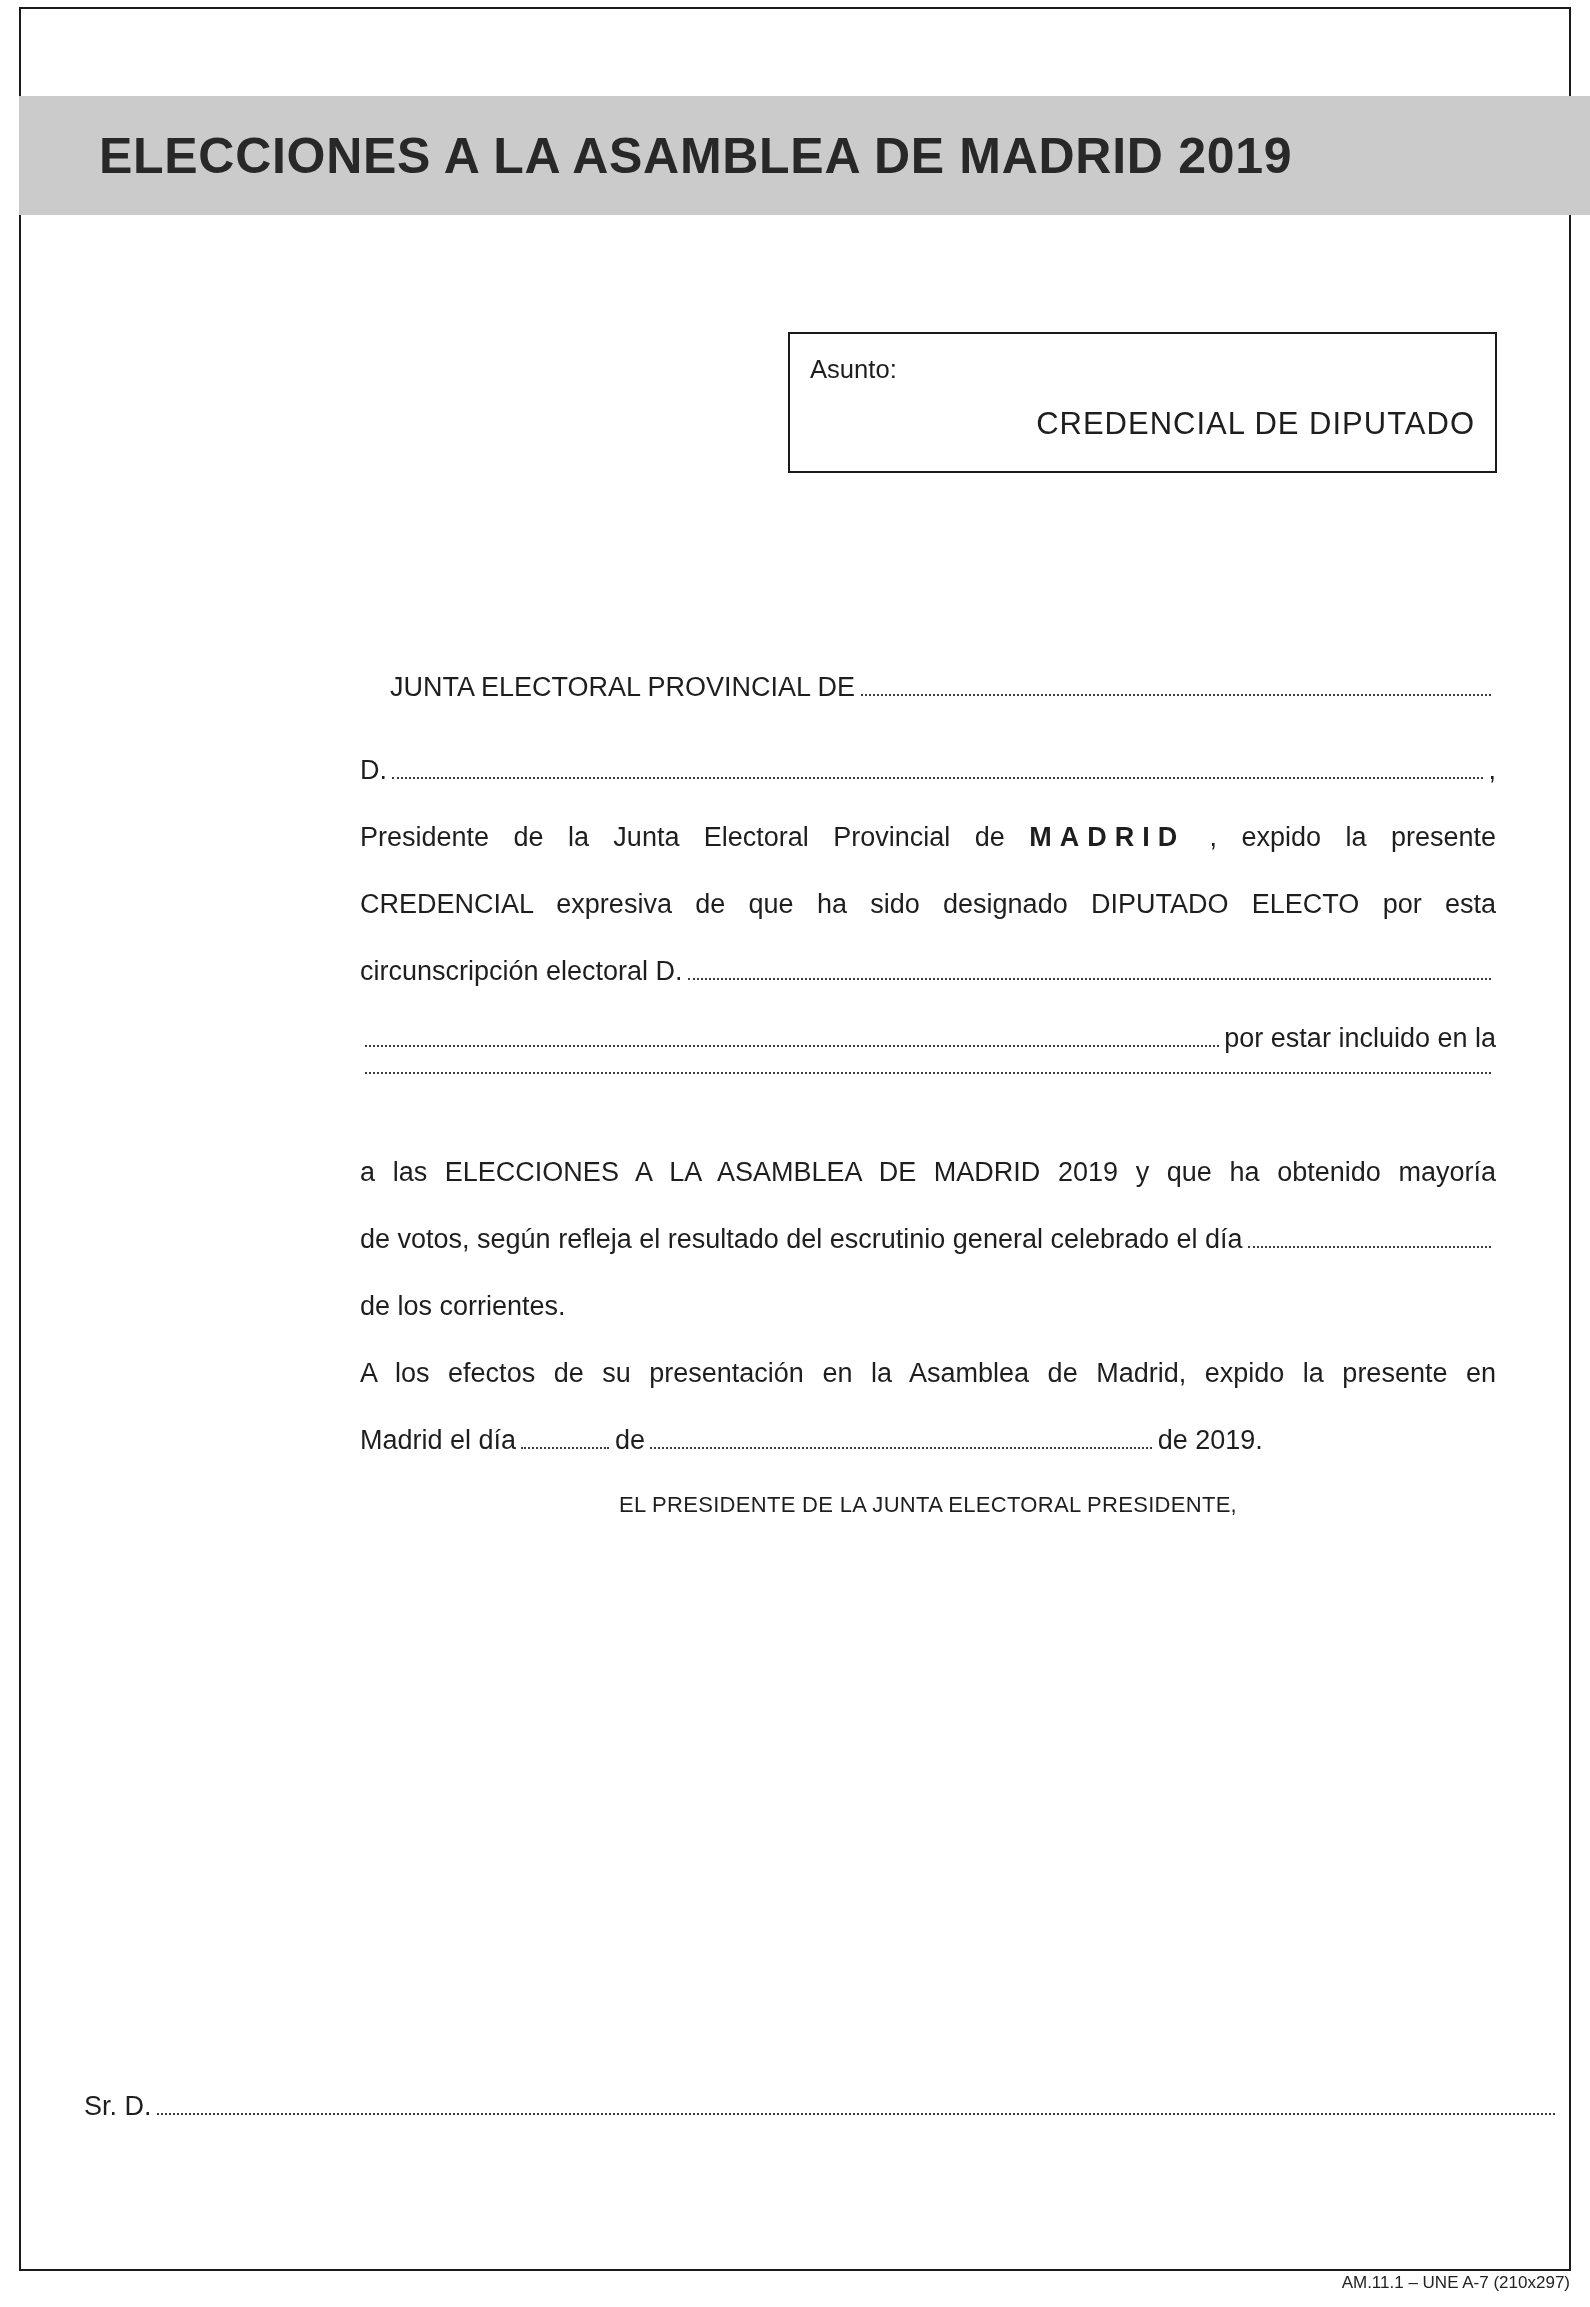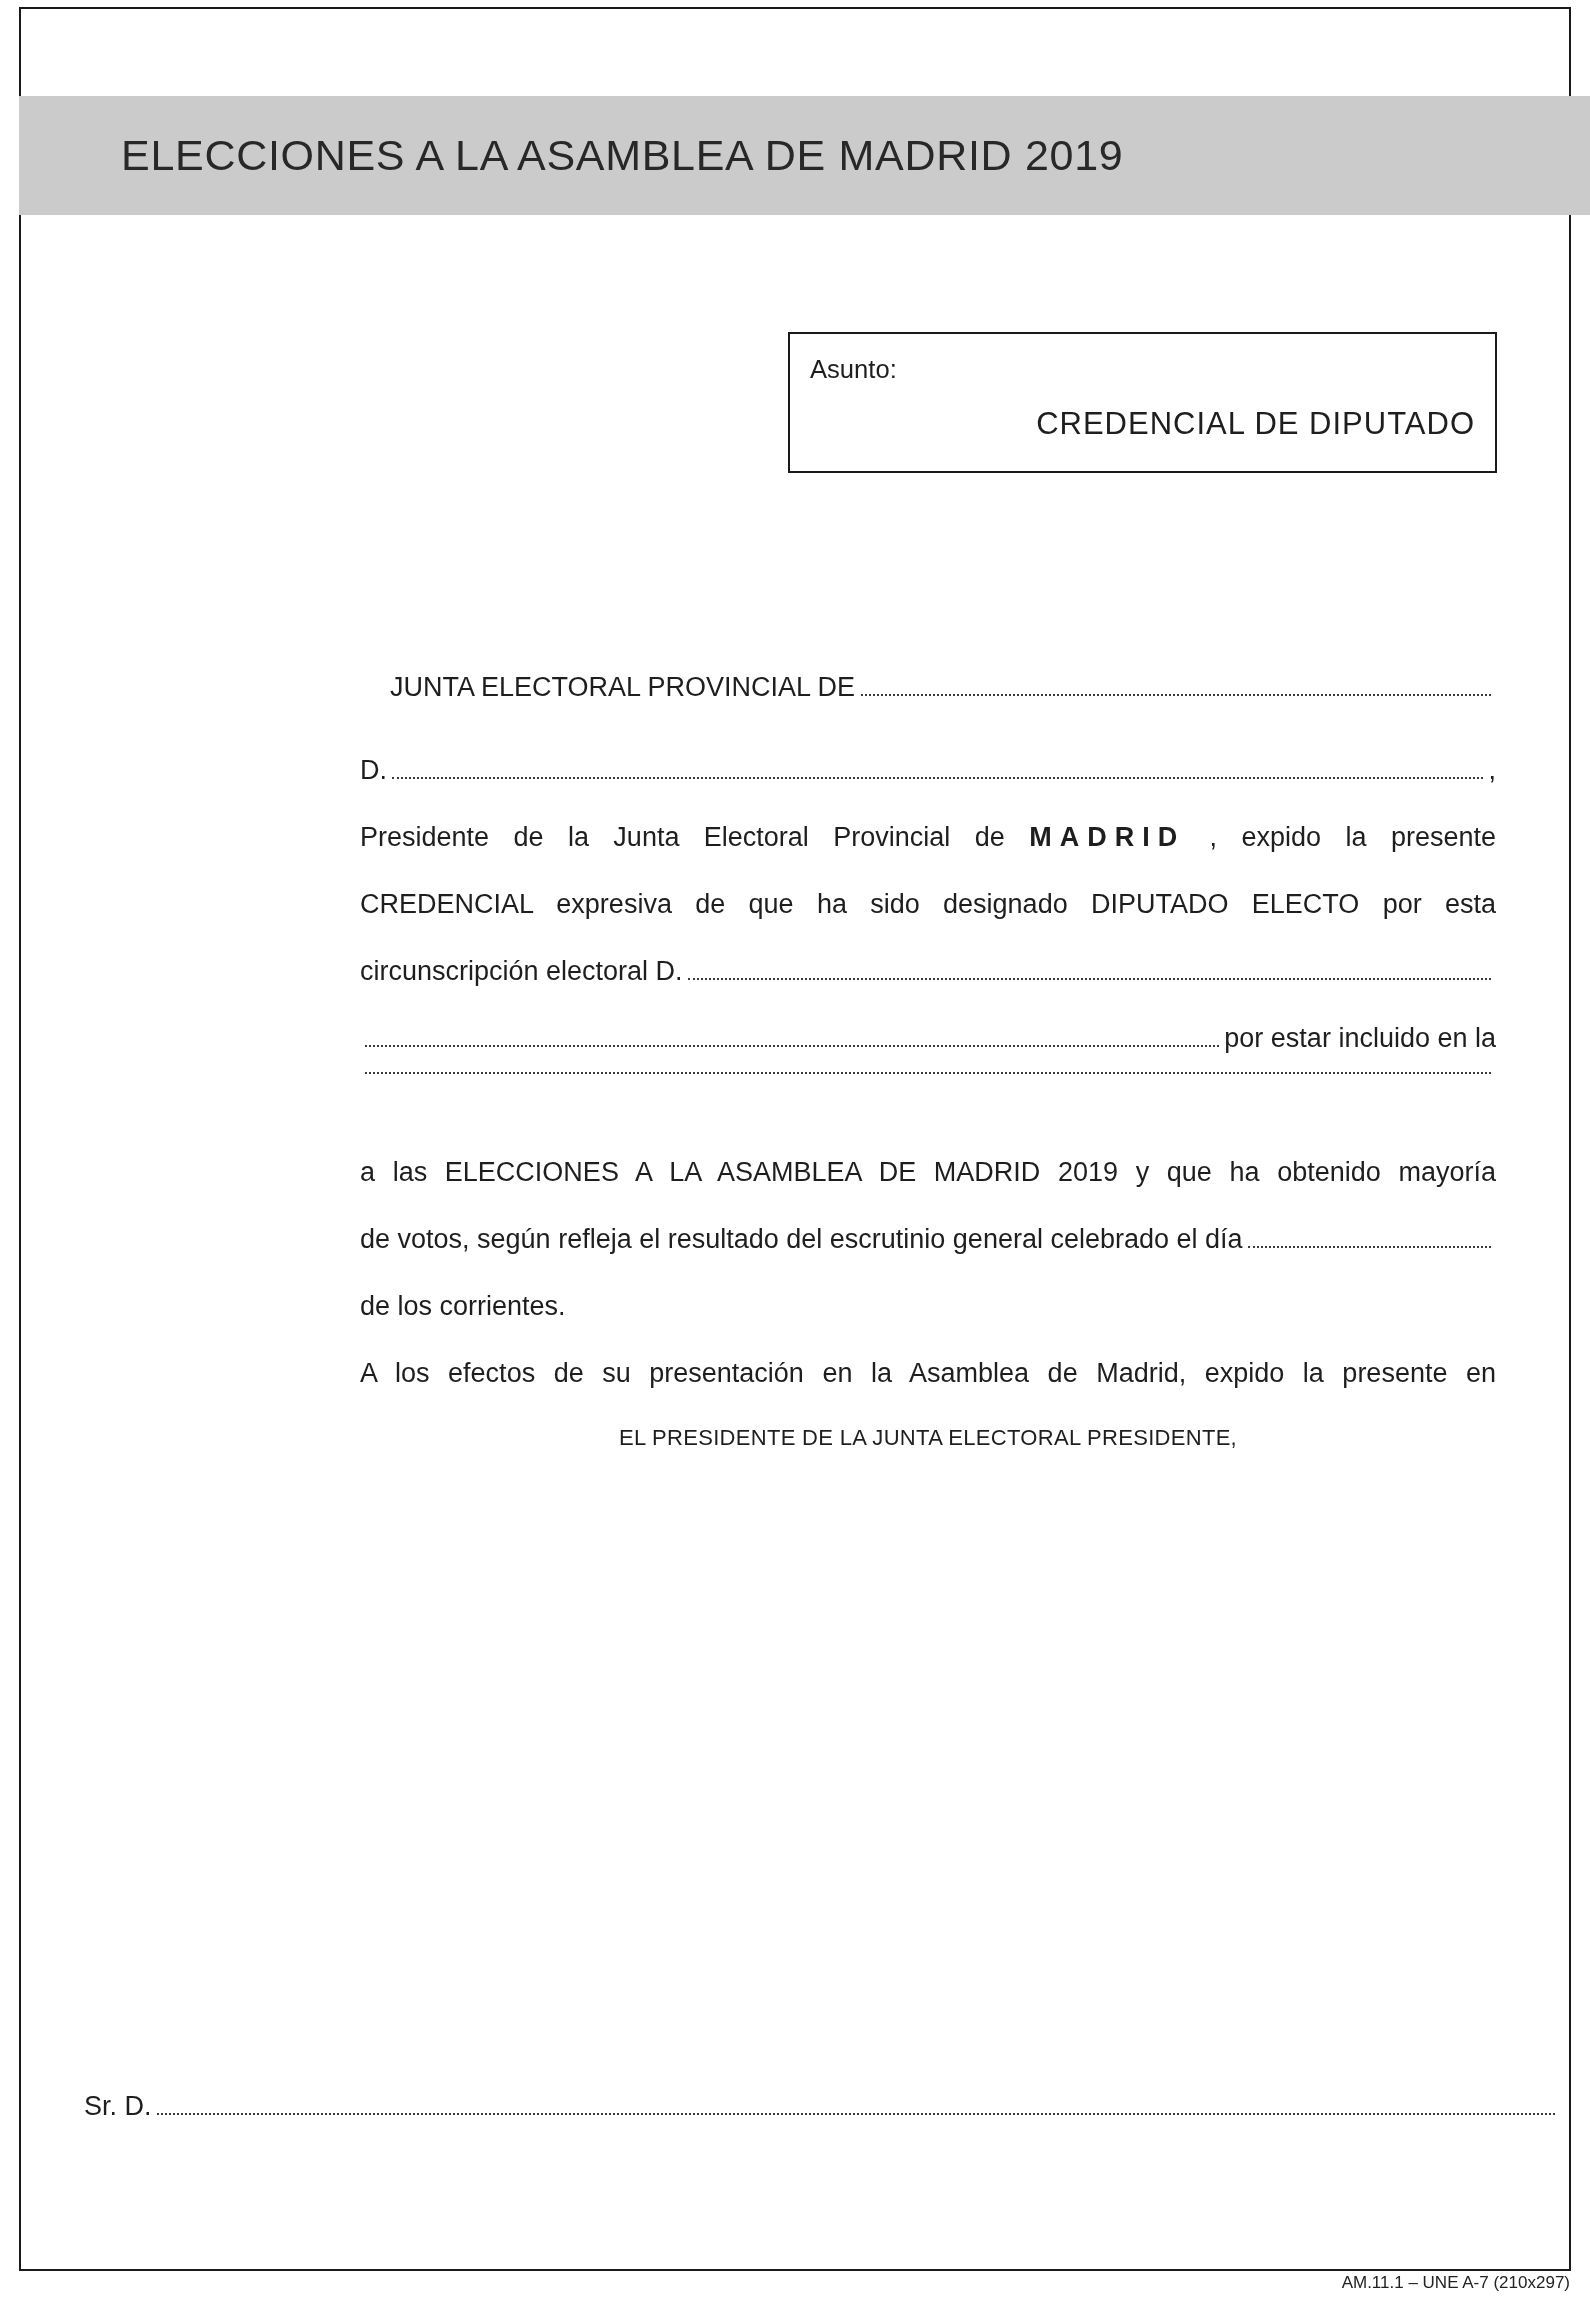--- a/index.html
+++ b/index.html
@@ -9,21 +9,21 @@
   }
   .page-border{
     position:absolute;left:19px;top:7.4px;right:19px;bottom:36px;
     border:2.7px solid #1a1a1a;pointer-events:none;
   }
   .banner{
     position:absolute;left:19px;right:0;top:96px;height:119px;
     background:#cbcbcb;display:flex;align-items:center;
   }
   .banner .title{
-    margin-left:102px;font-size:43px;font-weight:400;color:#282828;letter-spacing:0.7px;
+    margin-left:80px;font-size:50px;font-weight:700;color:#282828;letter-spacing:0.7px;
   }
   .asunto-box{
     position:absolute;left:788px;top:332px;width:709px;height:141px;
     border:2.7px solid #1a1a1a;box-sizing:border-box;padding:21px 20px;
   }
   .asunto-box .label{font-size:25.6px;color:#1e1e1e;}
   .asunto-box .subject{
     margin-top:22px;text-align:right;font-size:31px;letter-spacing:1px;color:#1e1e1e;
   }
   .doc-body{
@@ -104,20 +104,27 @@
 
   <div class="fline">
     <span>de votos, según refleja el resultado del escrutinio general celebrado el día</span>
     <span class="dots"></span>
   </div>
 
   <div class="lline">de los corrientes.</div>
 
   <div class="jline">A los efectos de su presentación en la Asamblea de Madrid, expido la presente en</div>
 
+  <div class="fline">
+    <span>Madrid el día</span>
+    <span class="dots fixed-sm"></span>
+    <span>de</span>
+    <span class="dots fixed-md"></span>
+    <span>de 2019.</span>
+  </div>
 
   <div class="sig">EL PRESIDENTE DE LA JUNTA ELECTORAL PRESIDENTE,</div>
 
 </div>
 
 <div class="srd-line">
   <span>Sr. D.</span>
   <span class="dots"></span>
 </div>
 

